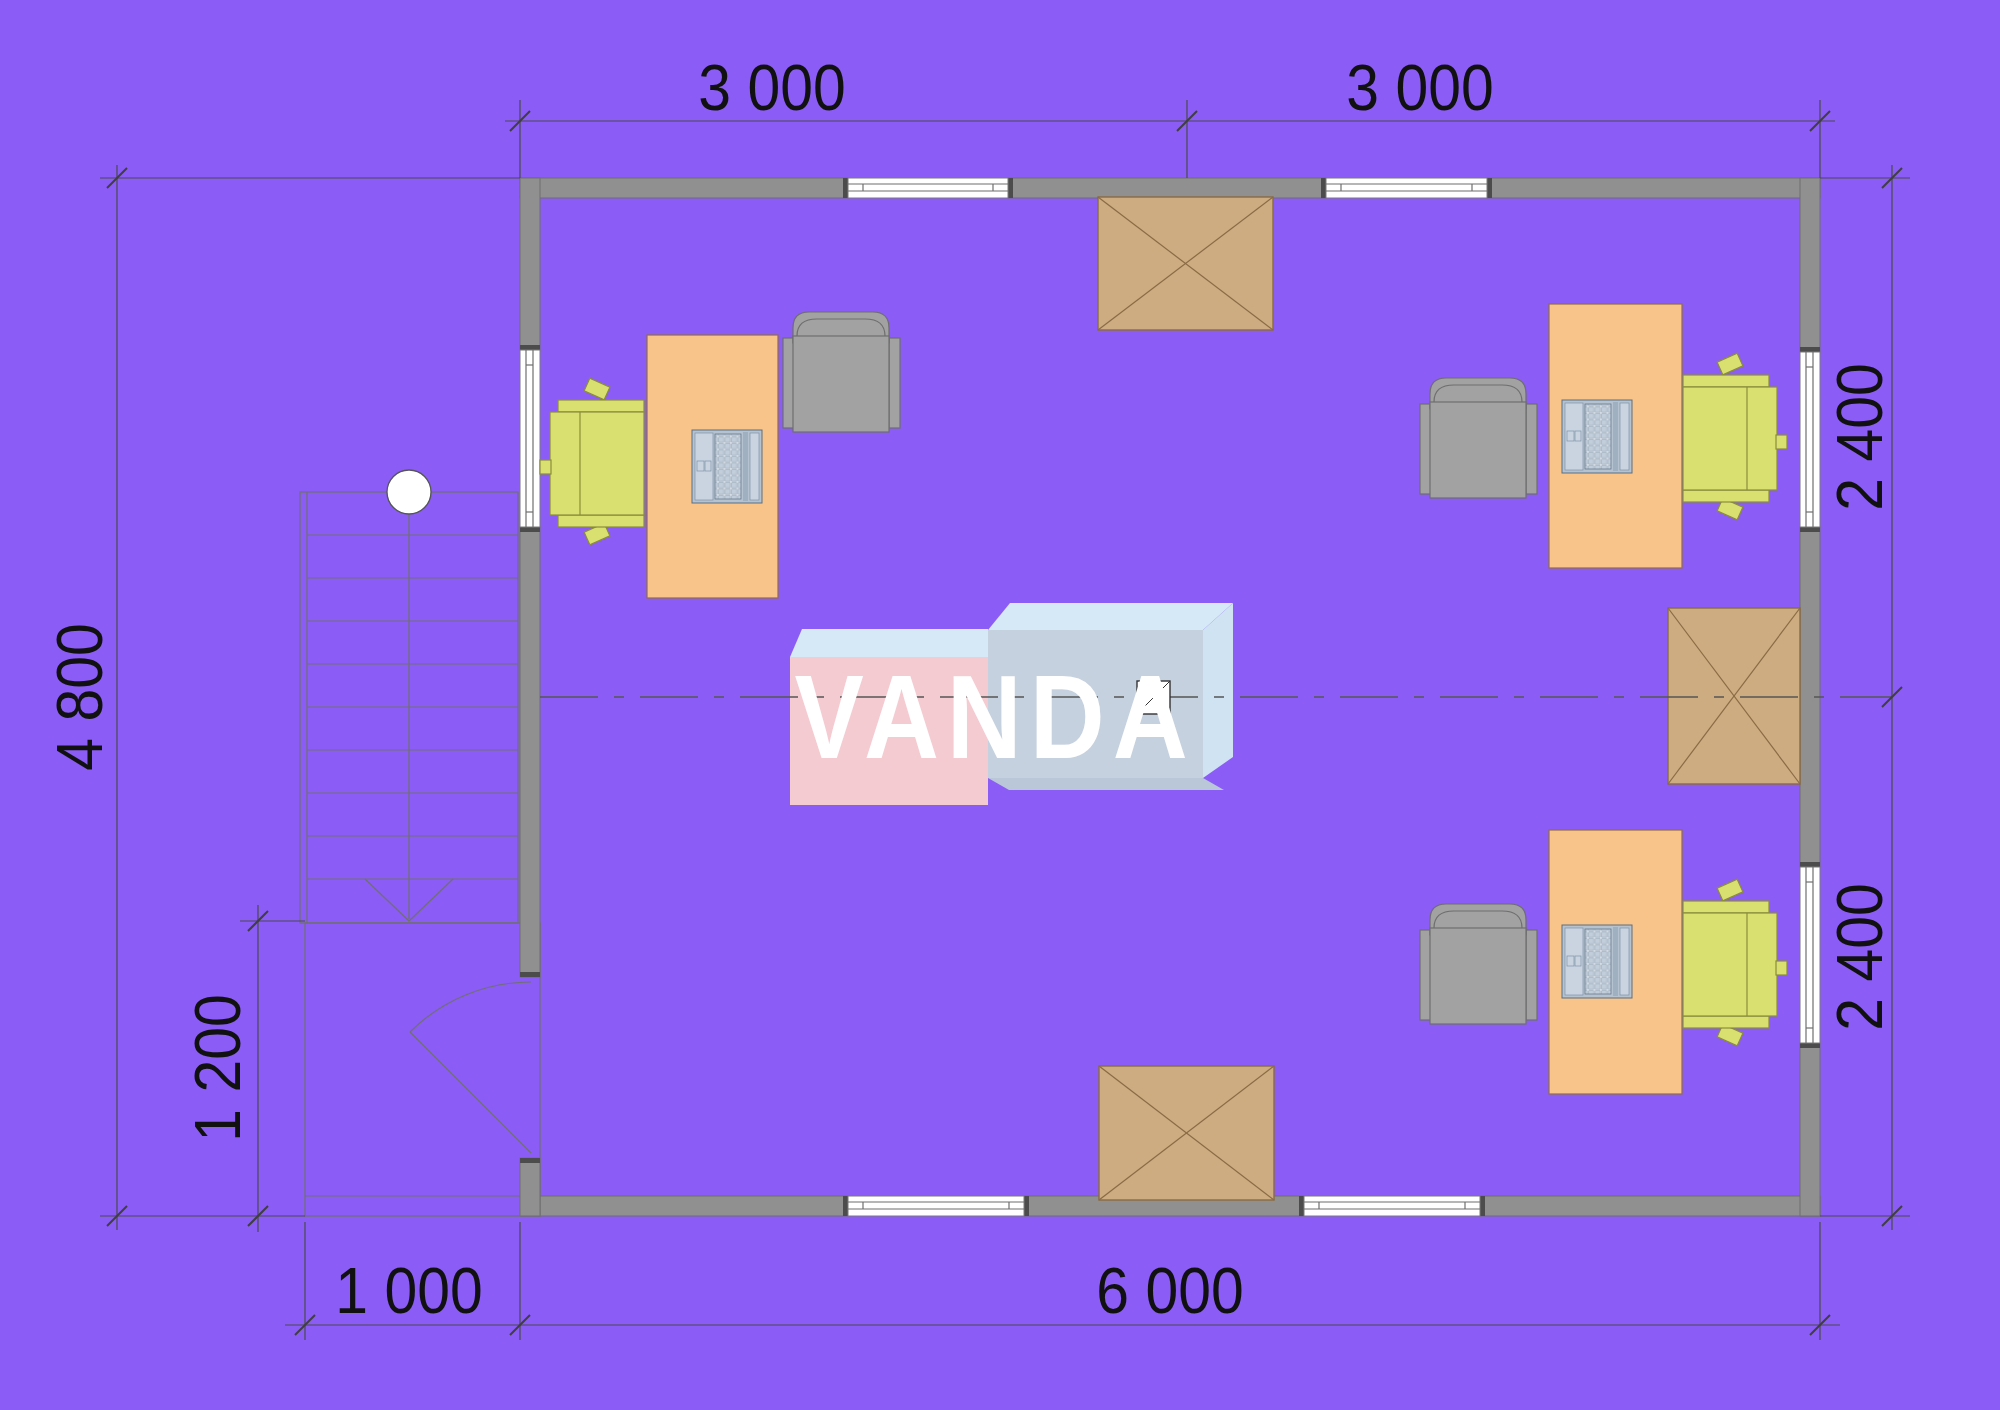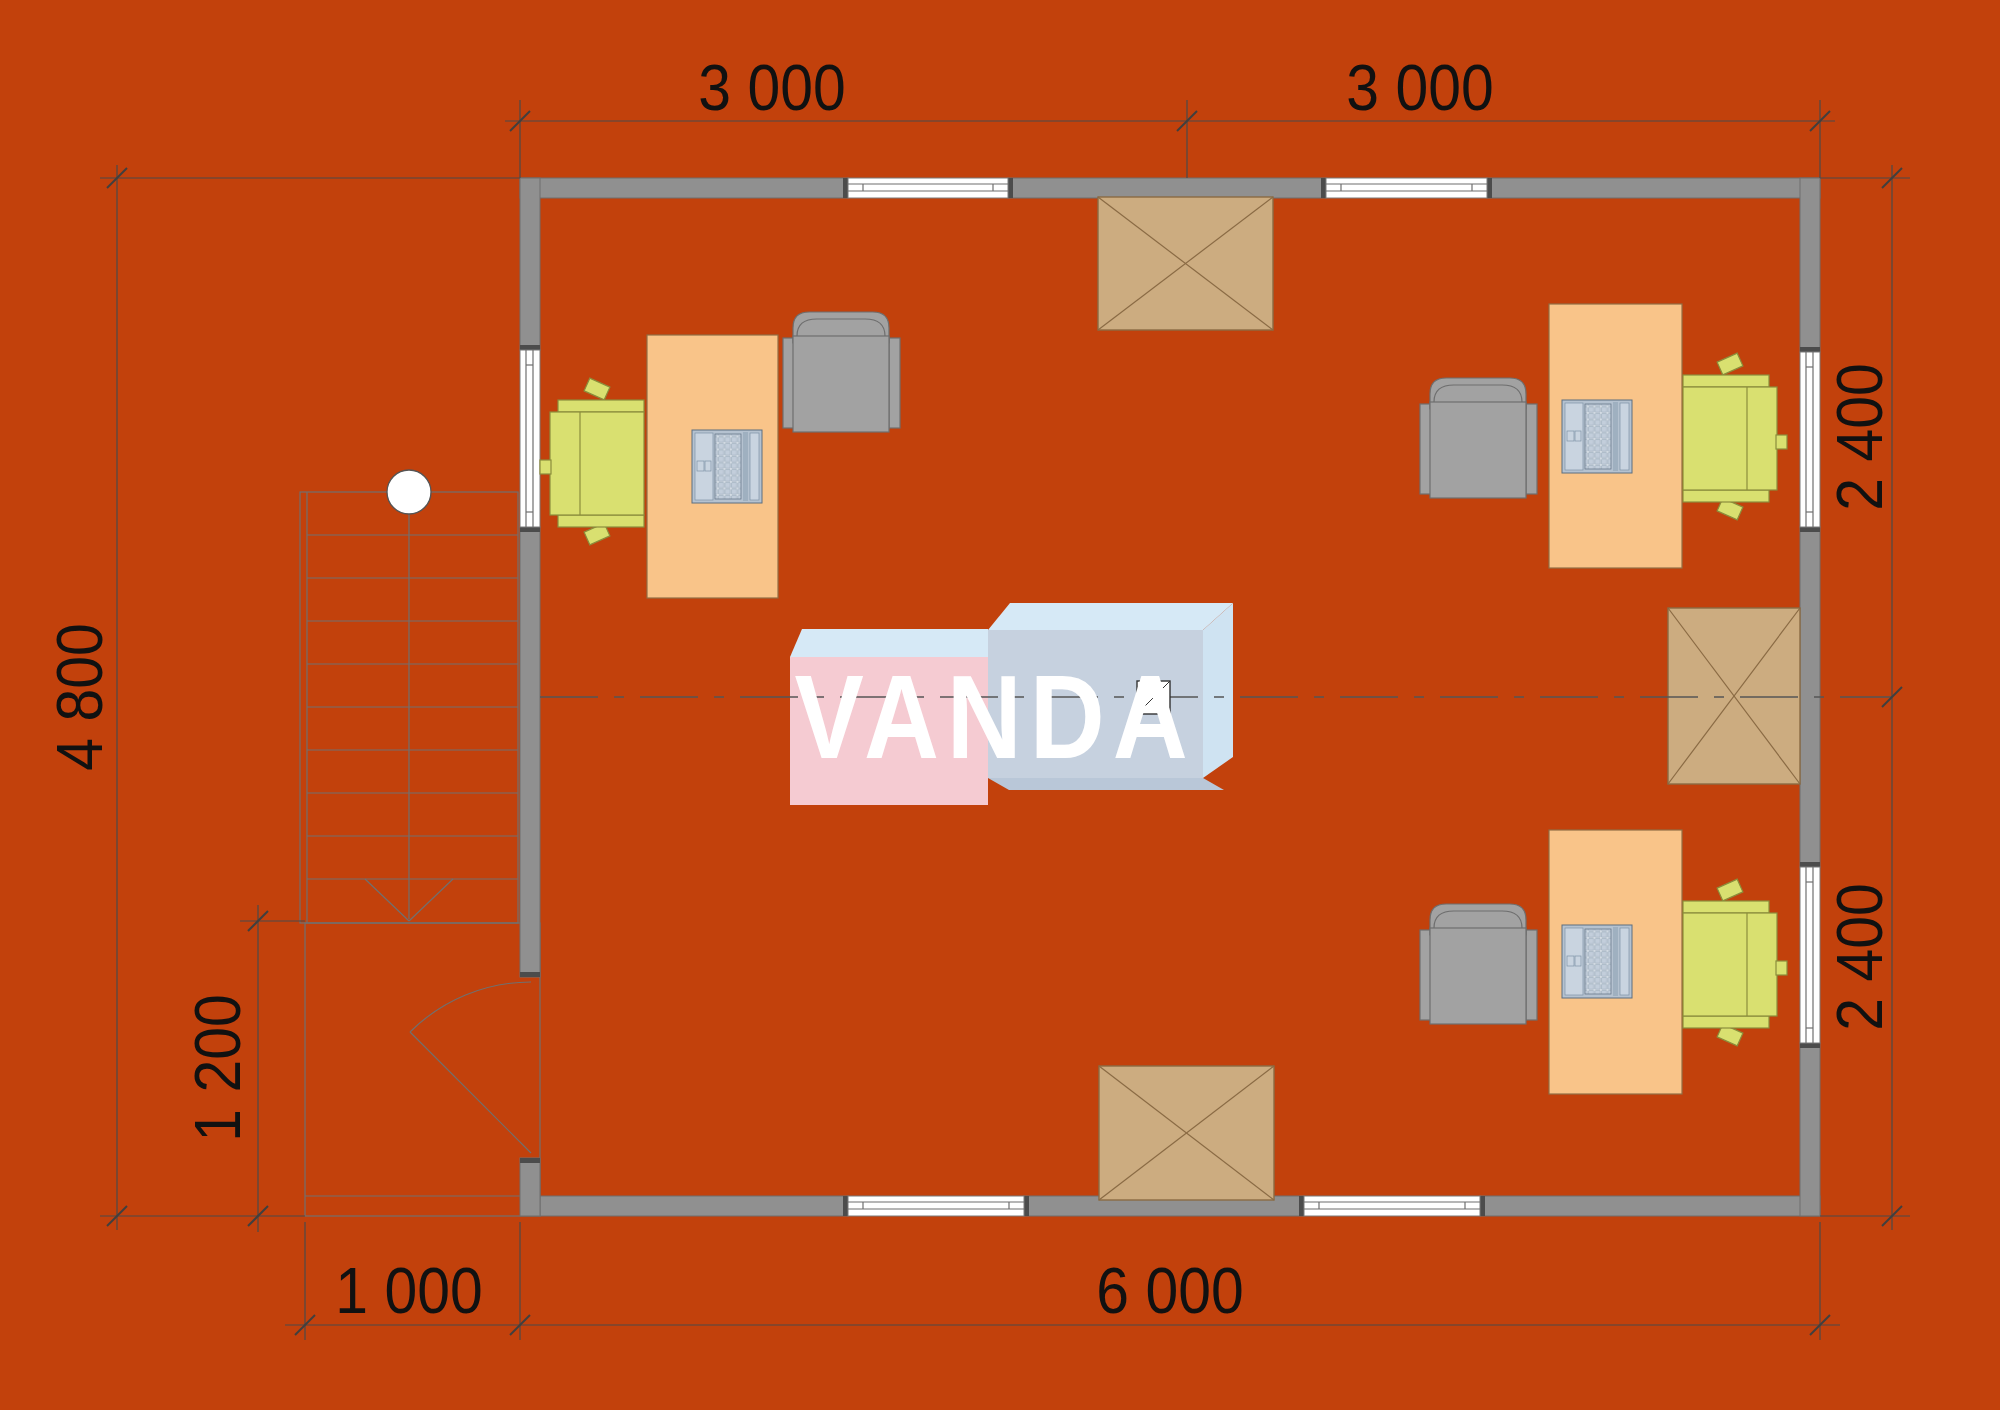--- a/index.html
+++ b/index.html
@@ -1,16 +1,16 @@
 <!DOCTYPE html>
 <html style="--wall: #909090; --wall_cap: #4c4c4c; --desk: #f9c489; --chair_green: #d9e070; --armchair_gray: #a2a2a2; --table_brown: #ccac80; --logo_pink: #f5cbd2; --logo_blue: #c6d1df; --logo_bevel: #d6e9f6; --logo_bevel_side: #cfe3f2; --logo_shadow: #b9c7d8; --dim_line: #4a4a4a;"><head>
 <meta charset="utf-8">
 <style>
   html,body{margin:0;padding:0;background:#fff;}
-  #canvas{position:relative;width:2000px;height:1410px;background:#c2410c;overflow:hidden;
+  #canvas{position:relative;width:2000px;height:1410px;background:#8b5cf6;overflow:hidden;
           font-family:"Liberation Sans", sans-serif;}
   svg{position:absolute;left:0;top:0;}
   .dim-label{position:absolute;color:#111;font-size:64px;white-space:nowrap;
              transform:translate(-50%,-50%) scaleX(0.92);letter-spacing:0px;}
   .dim-label.rot{transform:translate(-50%,-50%) rotate(-90deg) scaleX(0.92);}
   .logo-text{position:absolute;color:#ffffff;font-size:118px;font-weight:bold;
              letter-spacing:9px;transform:translate(-50%,-50%) scaleX(0.88);white-space:nowrap;}
   .wall{fill:var(--wall);stroke:#6f6f6f;stroke-width:1;}
   .cap{fill:var(--wall_cap);stroke:none;}
   .winbox{fill:#ffffff;stroke:#7a7a7a;stroke-width:1;}

